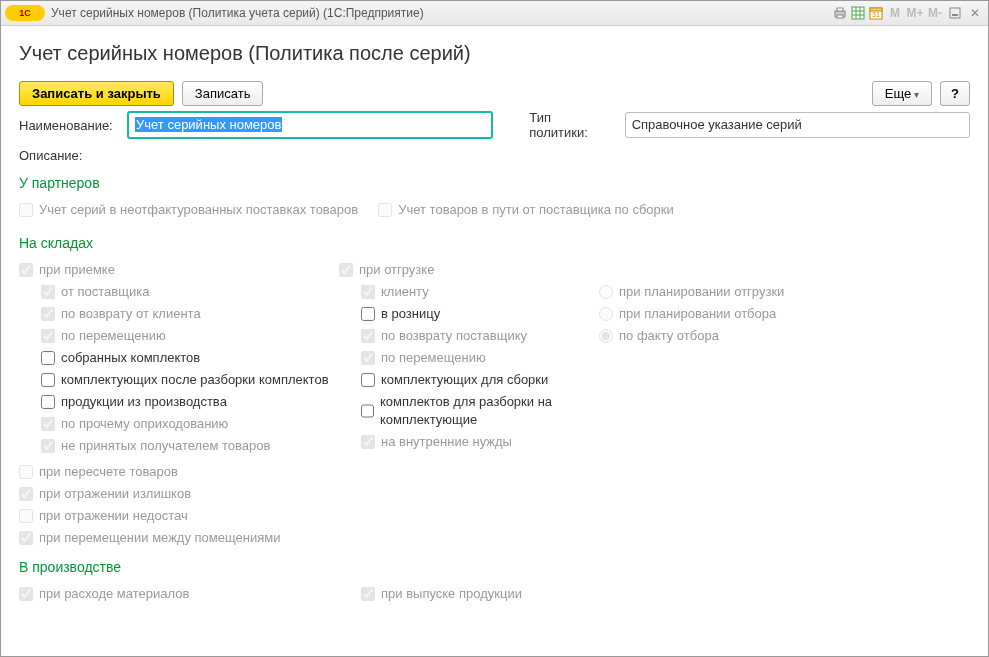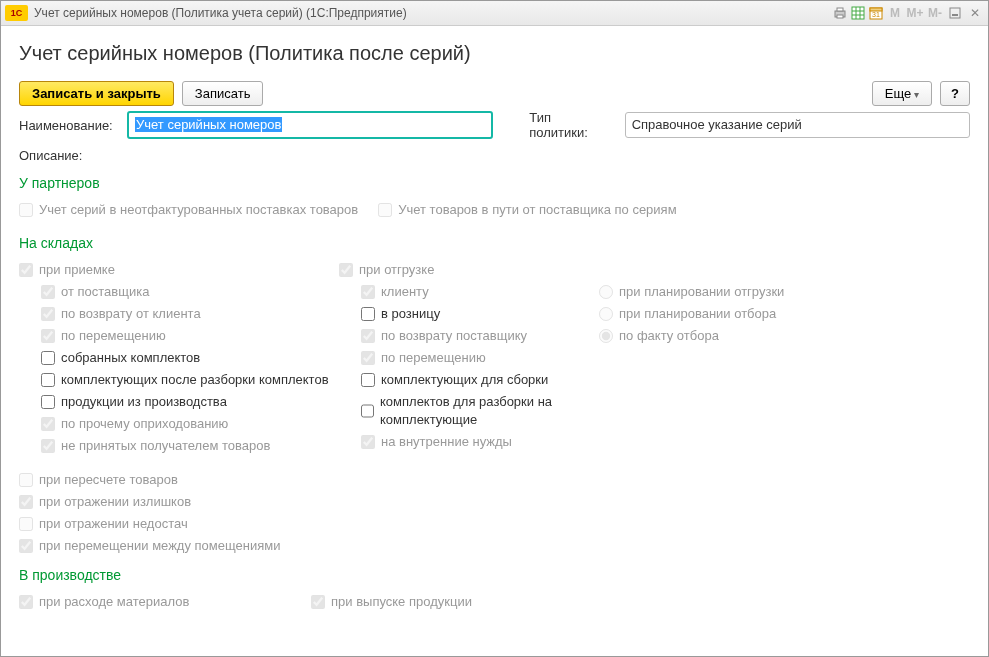--- a/index.html
+++ b/index.html
@@ -1,18 +1,18 @@
 <!DOCTYPE html>
 <html><head>
 <meta charset="utf-8">
 <style>
 html,body{margin:0;padding:0;font-family:Arial,sans-serif;font-size:13px;color:#333;background:#fff}
 .window{width:989px;height:657px;border:1px solid #999;box-sizing:border-box;position:relative;display:flex;flex-direction:column}
 .titlebar{height:24px;background:linear-gradient(#f5f5f5,#e8e8e8);border-bottom:1px solid #ccc;display:flex;align-items:center;padding:0 4px;font-size:12px;color:#555}
-.titlebar .logo{width:23px;height:16px;background:#ffcc00;border-radius:2px;margin-right:6px;display:flex;align-items:center;justify-content:center;font-size:9px;font-weight:bold;color:#a00}
+.titlebar .logo{width:40px;height:16px;background:#ffcc00;border-radius:8px;margin-right:6px;display:flex;align-items:center;justify-content:center;font-size:9px;font-weight:bold;color:#a00}
 .titlebar .title{flex:1}
 .titlebar .winbtns{display:flex;gap:2px;align-items:center}
 .titlebar .wbtn{width:18px;height:16px;display:flex;align-items:center;justify-content:center;color:#888;font-size:12px;cursor:pointer}
 .titlebar .wbtn.m{font-weight:bold;color:#bbb}
 .titlebar .ico{width:16px;height:16px;display:flex;align-items:center;justify-content:center}
 .content{flex:1;padding:12px 18px;overflow:auto}
 h1{font-size:20px;font-weight:normal;margin:4px 0 16px 0;color:#333}
 .toolbar{display:flex;gap:8px;margin-bottom:4px;align-items:center}
 .btn{border:1px solid #aaa;border-radius:3px;padding:4px 12px;background:linear-gradient(#fff,#eee);cursor:pointer;font-size:13px}
 .btn.primary{background:linear-gradient(#ffe963,#ffd500);border-color:#b8860b;font-weight:bold}
@@ -32,21 +32,21 @@
 .chk input[type=checkbox]{width:14px;height:14px;margin:0}
 .chk input[type=radio]{width:14px;height:14px;margin:0}
 .chk.disabled{color:#999}
 .chk.disabled input{opacity:.6}
 .cols3{display:flex;gap:0}
 .col{flex:0 0 auto}
 .col.c1{width:320px}
 .col.c2{width:260px}
 .col.c3{width:280px}
 .indent{margin-left:22px}
-.single-col{margin-top:12px}
+.single-col{margin-top:4px}
 svg{display:block}
 </style>
 </head>
 <body>
 
 <div class="window">
   <div class="titlebar">
     <div class="logo">1C</div>
     <div class="title">Учет серийных номеров (Политика учета серий)  (1С:Предприятие)</div>
     <div class="winbtns">
@@ -109,21 +109,21 @@
     </div>
 
     <div class="section-title">У партнеров</div>
     <div style="display:flex;gap:20px">
       <label class="chk disabled">
           <input type="checkbox" disabled="" style="">
           <span>Учет серий в неотфактурованных поставках товаров</span>
         </label>
       <label class="chk disabled">
           <input type="checkbox" disabled="" style="">
-          <span>Учет товаров в пути от поставщика по сериям</span>
+          <span>Учет товаров в пути от поставщика по сборки</span>
         </label>
     </div>
 
     <div class="section-title">На складах</div>
     <div class="cols3">
       <div class="col c1">
         <label class="chk disabled">
             <input type="checkbox" checked="" disabled="" style="">
             <span>при приемке</span>
           </label>
@@ -231,21 +231,21 @@
           <span>при отражении недостач</span>
         </label>
       <label class="chk disabled">
           <input type="checkbox" checked="" disabled="" style="">
           <span>при перемещении между помещениями</span>
         </label>
     </div>
 
     <div class="section-title">В производстве</div>
     <div style="display:flex">
-      <div style="width:292px">
+      <div style="width:342px">
         <label class="chk disabled">
             <input type="checkbox" checked="" disabled="" style="">
             <span>при расходе материалов</span>
           </label>
       </div>
       <div>
         <label class="chk disabled">
             <input type="checkbox" checked="" disabled="" style="">
             <span>при выпуске продукции</span>
           </label>

